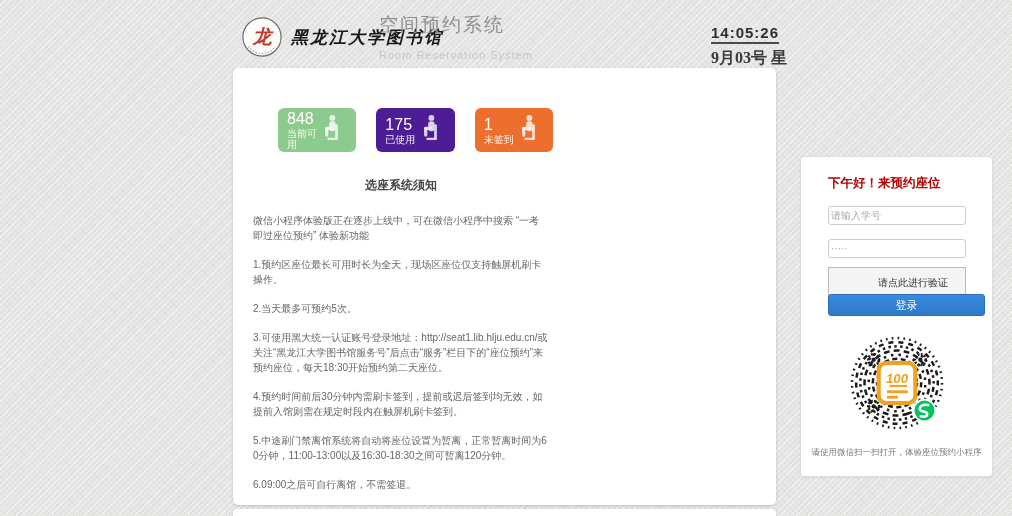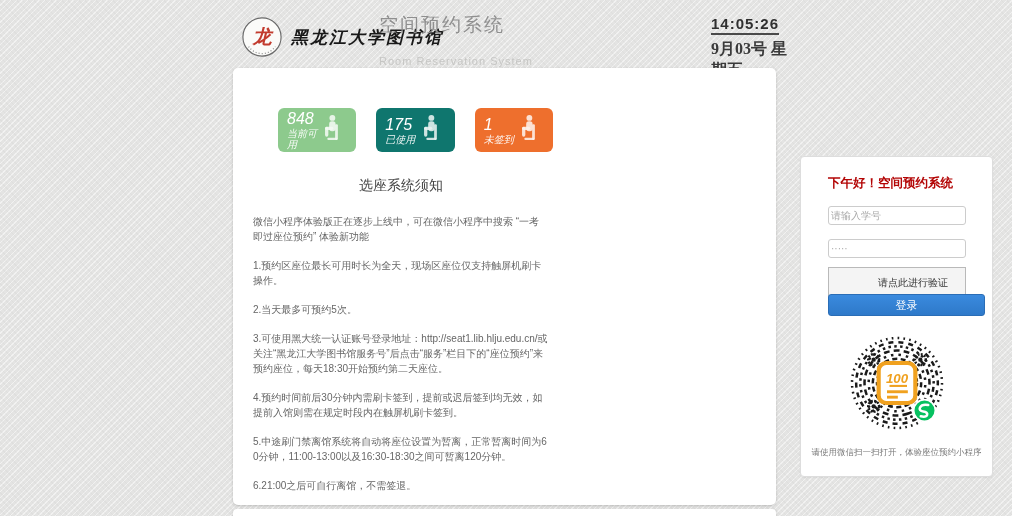--- a/index.html
+++ b/index.html
@@ -17,22 +17,22 @@
 
   
   .header { position:absolute; left:233px; top:0; width:560px; height:68px; }
   .logo { position:absolute; left:8px; top:16px; display:flex; align-items:center; }
   .logo-brush {
     font-family:"DejaVu Serif", serif; font-style:italic; font-weight:bold;
     font-size:17px; color:#191919; margin-left:8px; letter-spacing:2px;
   }
   .title-block { position:absolute; left:146px; top:12px; }
   .app-title { font-size:19px; color:#8f8f8f; letter-spacing:2px; line-height:26px; }
-  .app-subtitle { font-size:11px; color:#c6c6c4; letter-spacing:1px; margin-top:17px; }
-  .clock-block { position:absolute; left:478px; top:15px; width:80px; }
+  .app-subtitle { font-size:11px; color:#c6c6c4; letter-spacing:1px; margin-top:11px; }
+  .clock-block { position:absolute; left:478px; top:24px; width:80px; }
   .clock-time {
     font-size:15px; font-weight:bold; color:#2f2f2f; letter-spacing:1px;
     border-bottom:2px solid #4a4a4a; padding-bottom:1px; display:inline-block;
   }
   .clock-date { font-size:16px; font-weight:bold; color:#3a3a3a; margin-top:4px;font-family:Liberation Serif, serif; }
 
   
   .main-panel {
     position:absolute; left:233px; top:68px; width:543px; height:437px;
     background:#fff; border-radius:5px; box-shadow:0 1px 3px rgba(0,0,0,0.18);
@@ -42,32 +42,31 @@
     background:#fff; border-radius:4px 4px 0 0; box-shadow:0 1px 3px rgba(0,0,0,0.18);
   }
 
   
   .left-col { position:absolute; left:20px; top:0; width:300px; }
   .stats-row { display:flex; gap:20px; padding-left:25px; margin-top:40px; }
   .stat-card {
     width:82px; height:44px; border-radius:6px; color:#fff;
     display:flex; justify-content:space-between; align-items:center;
     padding:5px 14px 5px 9px;
-    font-style:italic;
   }
   .stat-green  { background:#8dca8d; }
-  .stat-blue   { background:#0f766e; }
+  .stat-blue   { background:#4c1d95; }
   .stat-orange { background:#ee6f2d; }
   .stat-texts { display:flex; flex-direction:column; justify-content:center; }
   .stat-value { font-size:16px; line-height:18px; font-weight:400; }
   .stat-label { font-size:10px; line-height:11px; opacity:.95; }
   .stat-icon { opacity:.9; }
 
   .notice-title {
-    text-align:center; font-size:14px; font-weight:normal; color:#444;
+    text-align:center; font-size:12px; font-weight:bold; color:#444;
     margin-top:25px; width:296px;
   }
   .notice-body { margin-top:19px; width:296px; }
   .notice-body p {
     font-size:10px; font-weight:normal; color:#666; line-height:15px;
     margin-bottom:14px; word-break:break-all;
   }
 
   
   .login-card {
@@ -188,27 +187,27 @@
 
       <div class="notice-title">选座系统须知</div>
 
       <div class="notice-body">
         <p>微信小程序体验版正在逐步上线中，可在微信小程序中搜索 “一考即过座位预约” 体验新功能</p>
         <p>1.预约区座位最长可用时长为全天，现场区座位仅支持触屏机刷卡操作。</p>
         <p>2.当天最多可预约5次。</p>
         <p>3.可使用黑大统一认证账号登录地址：http://seat1.lib.hlju.edu.cn/或关注“黑龙江大学图书馆服务号”后点击“服务”栏目下的“座位预约”来预约座位，每天18:30开始预约第二天座位。</p>
         <p>4.预约时间前后30分钟内需刷卡签到，提前或迟后签到均无效，如提前入馆则需在规定时段内在触屏机刷卡签到。</p>
         <p>5.中途刷门禁离馆系统将自动将座位设置为暂离，正常暂离时间为60分钟，11:00-13:00以及16:30-18:30之间可暂离120分钟。</p>
-        <p>6.21:00之后可自行离馆，不需签退。</p>
+        <p>6.09:00之后可自行离馆，不需签退。</p>
         <p>7.预约后未成功签到、暂离未按时返回以及预约时间未到提前离馆未释放座位皆记违规一次。</p>
       </div>
     </div>
 
     <div class="login-card">
-      <div class="greeting">下午好！空间预约系统</div>
+      <div class="greeting">下午好！来预约座位</div>
 
       <input class="login-input input-id" type="text" placeholder="请输入学号" style="">
 
       <input class="login-input input-pwd" type="text" placeholder="·····" style="">
 
       <button class="verify-btn">请点此进行验证</button>
 
       <button class="login-btn">登录</button>
 
       <div class="qr-wrap">

